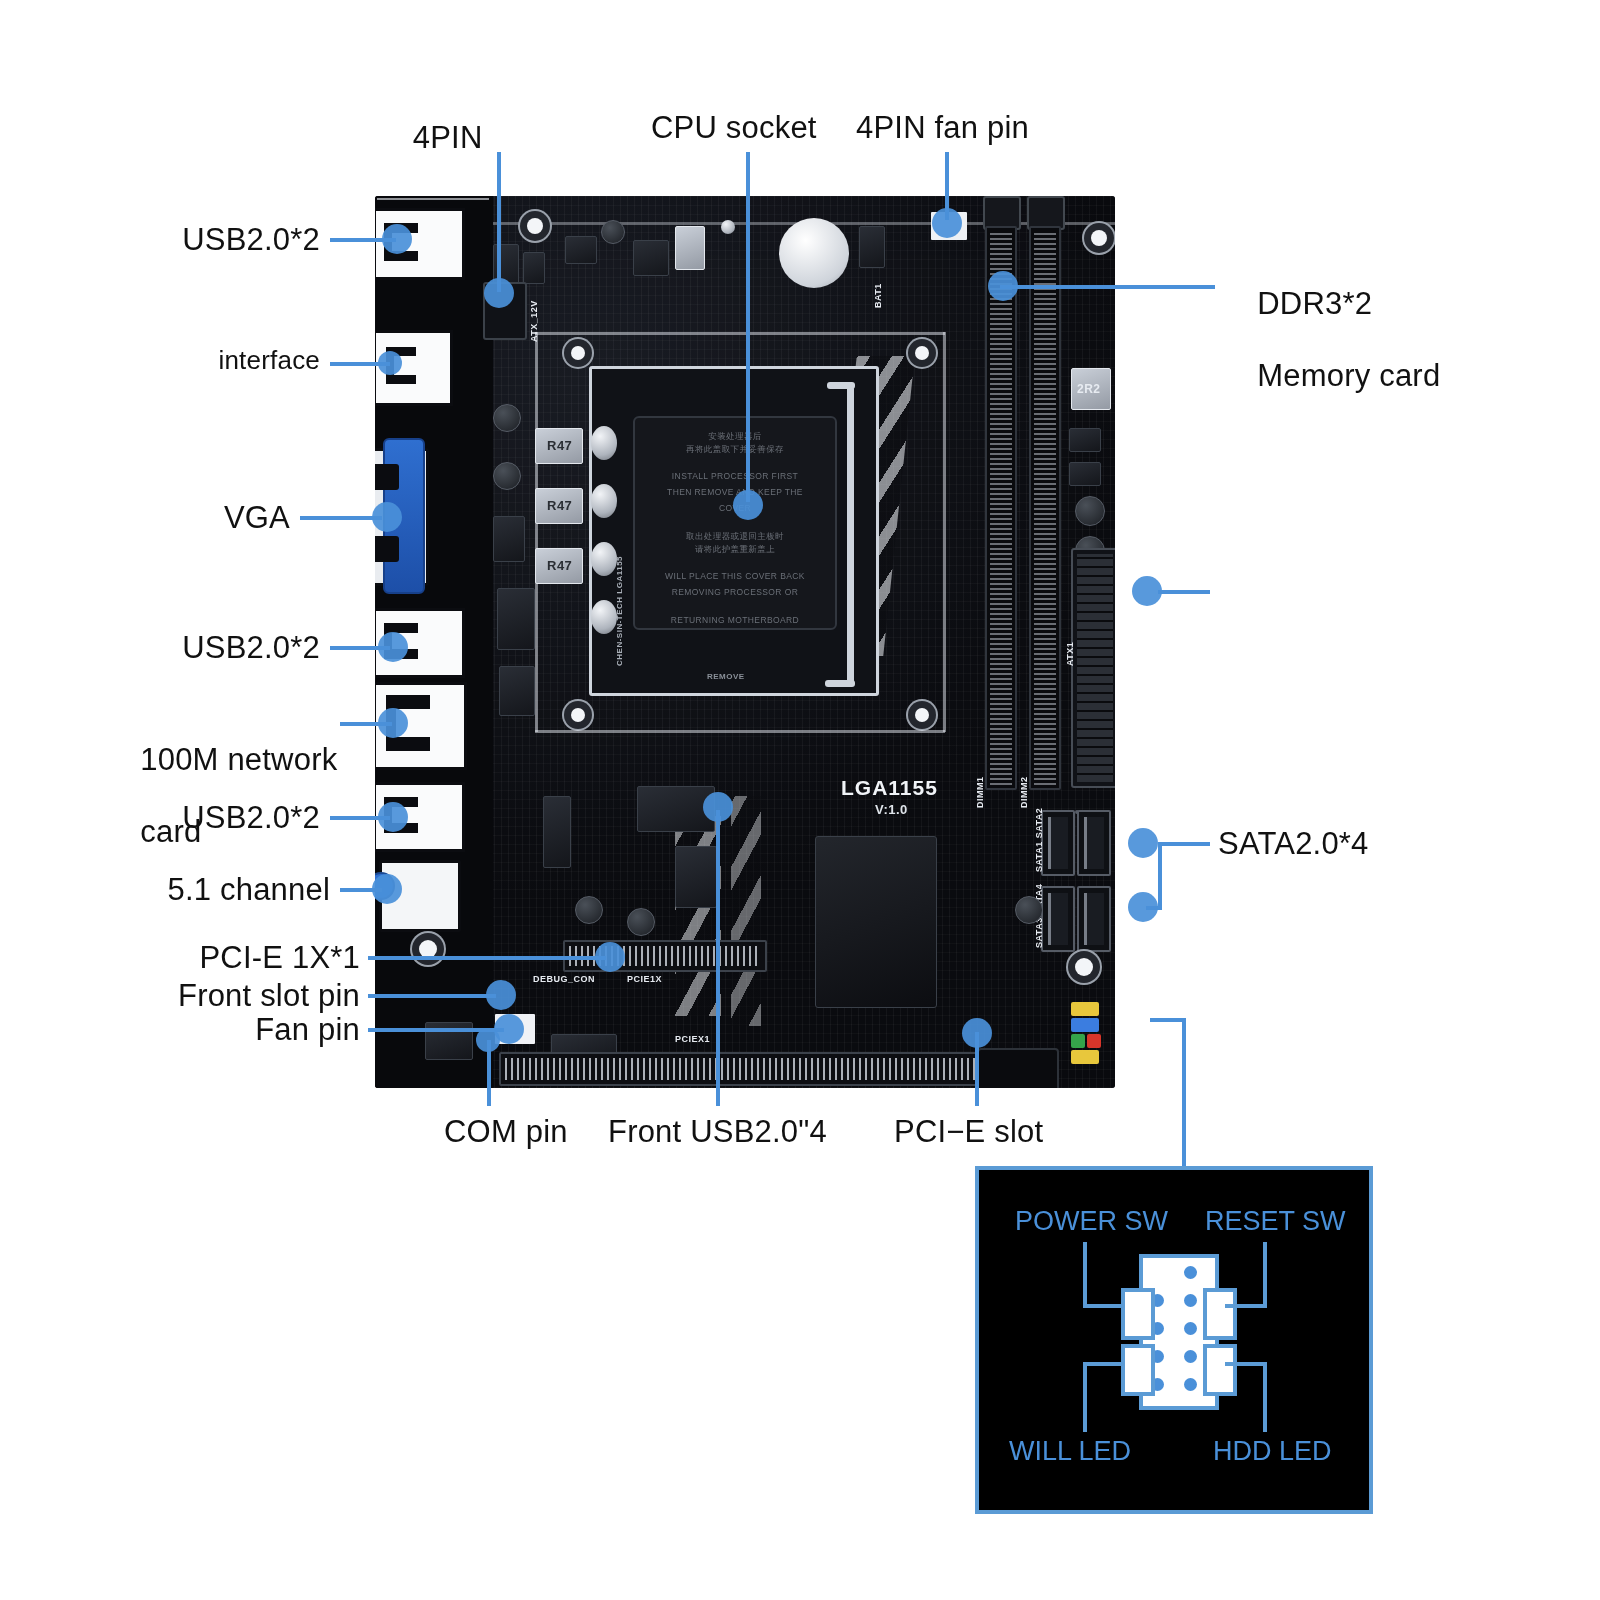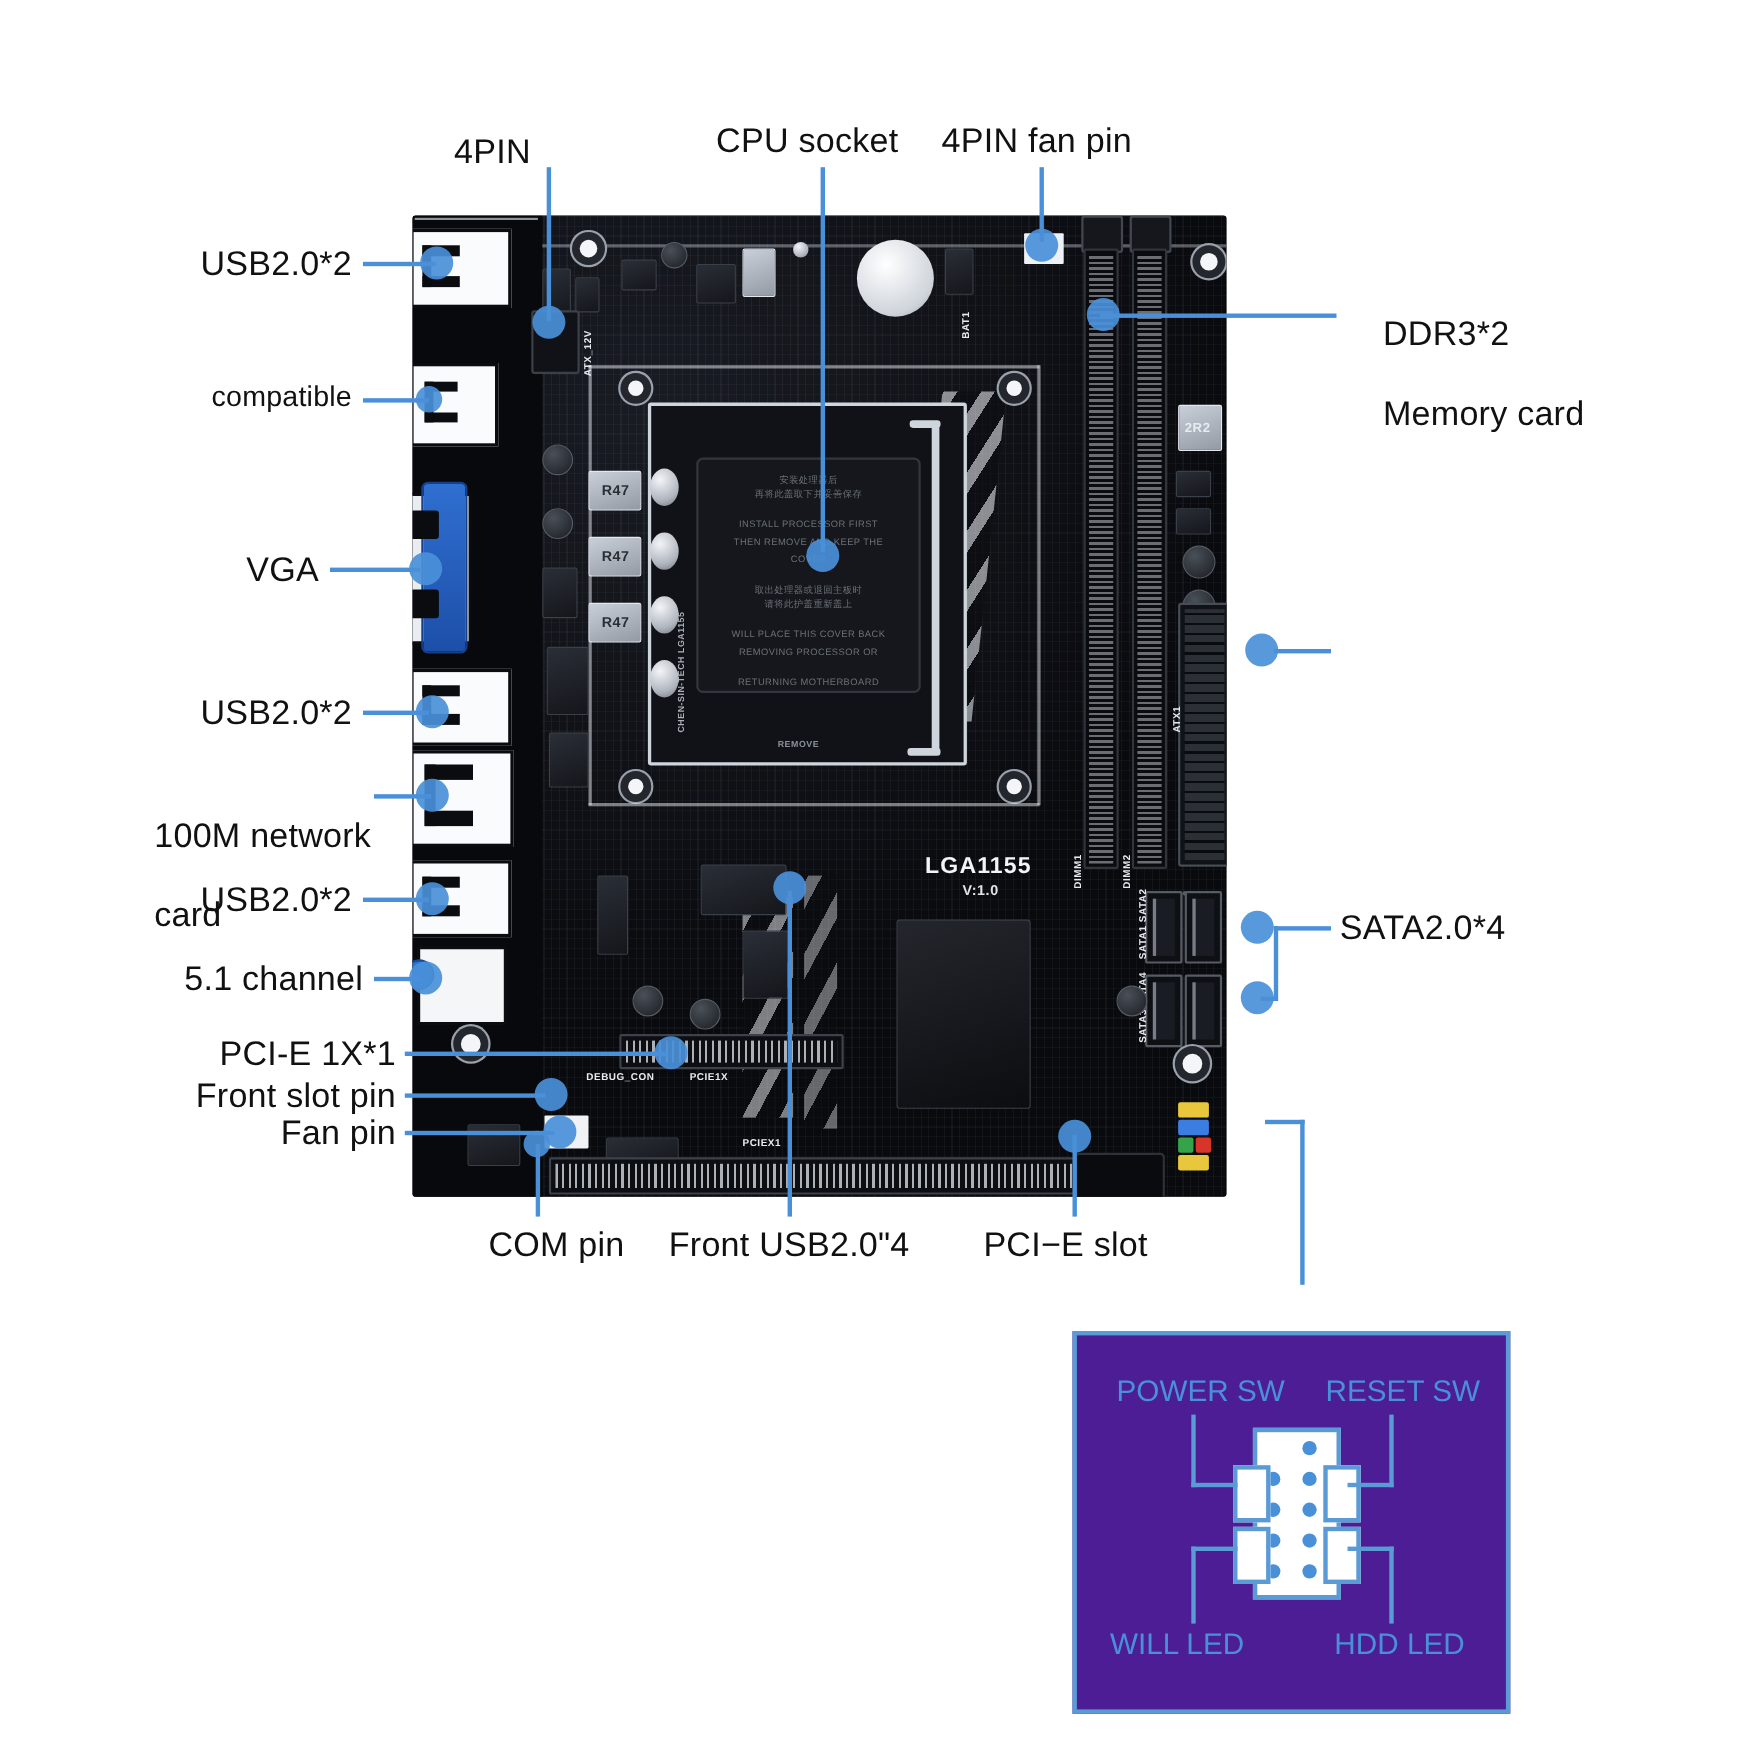--- a/index.html
+++ b/index.html
@@ -81,22 +81,22 @@
   .sockcover{position:absolute;left:44px;top:50px;width:200px;height:210px;
              background:#15171c;border:2px solid #32373f;border-radius:6px;}
   .covtxt{position:absolute;left:0;right:0;text-align:center;color:#6b7078;
           font-size:8.5px;line-height:1.55;font-family:"Liberation Sans",sans-serif;
           letter-spacing:.4px;}
   .lever{position:absolute;background:#cfd5dd;border-radius:3px;}
   .heatzone{position:absolute;background:
       repeating-linear-gradient(-62deg,#f0f3f7 0 11px,#0b0c10 11px 30px);opacity:.95;}
 
   
-  #fp{position:absolute;left:975px;top:1210px;width:390px;height:340px;
-      border:4px solid #5b9bd5;background:#4c1d95;}
+  #fp{position:absolute;left:975px;top:1166px;width:390px;height:340px;
+      border:4px solid #5b9bd5;background:#000000;}
   #fp .t{position:absolute;color:#4a90d9;font-size:27px;font-weight:400;
          font-family:"Liberation Sans",sans-serif;white-space:nowrap;}
   .fpln{position:absolute;background:#5b9bd5;}
   .fpbody{position:absolute;border:4px solid #5b9bd5;background:#fff;}
   .fppin{position:absolute;width:13px;height:13px;border-radius:50%;background:#4a90d9;}
   .fpbox{position:absolute;border:4px solid #5b9bd5;background:#fff;}
 </style>
 </head>
 <body>
 
@@ -310,21 +310,21 @@
     <span>DDR3*2</span><br>
     <span>Memory card</span>
   </div>
   <div class="ln lnh" style="left:1000px;top:285px;width:215px"></div>
   <div class="dot" style="left:988px;top:271px"></div>
 
   <div class="lbl r" style="left:120px;top:222px;width:200px">USB2.0*2</div>
   <div class="ln lnh" style="left:330px;top:238px;width:66px"></div>
   <div class="dot" style="left:382px;top:224px"></div>
 
-  <div class="lbl sm r" style="left:140px;top:345px;width:180px">compatible</div>
+  <div class="lbl sm r" style="left:140px;top:345px;width:180px">interface</div>
   <div class="ln lnh" style="left:330px;top:362px;width:60px"></div>
   <div class="dot sm" style="left:378px;top:351px"></div>
 
   <div class="lbl r" style="left:130px;top:500px;width:160px">VGA</div>
   <div class="ln lnh" style="left:300px;top:516px;width:82px"></div>
   <div class="dot" style="left:372px;top:502px"></div>
 
   <div class="lbl r" style="left:120px;top:630px;width:200px">USB2.0*2</div>
   <div class="ln lnh" style="left:330px;top:646px;width:60px"></div>
   <div class="dot" style="left:378px;top:632px"></div>

